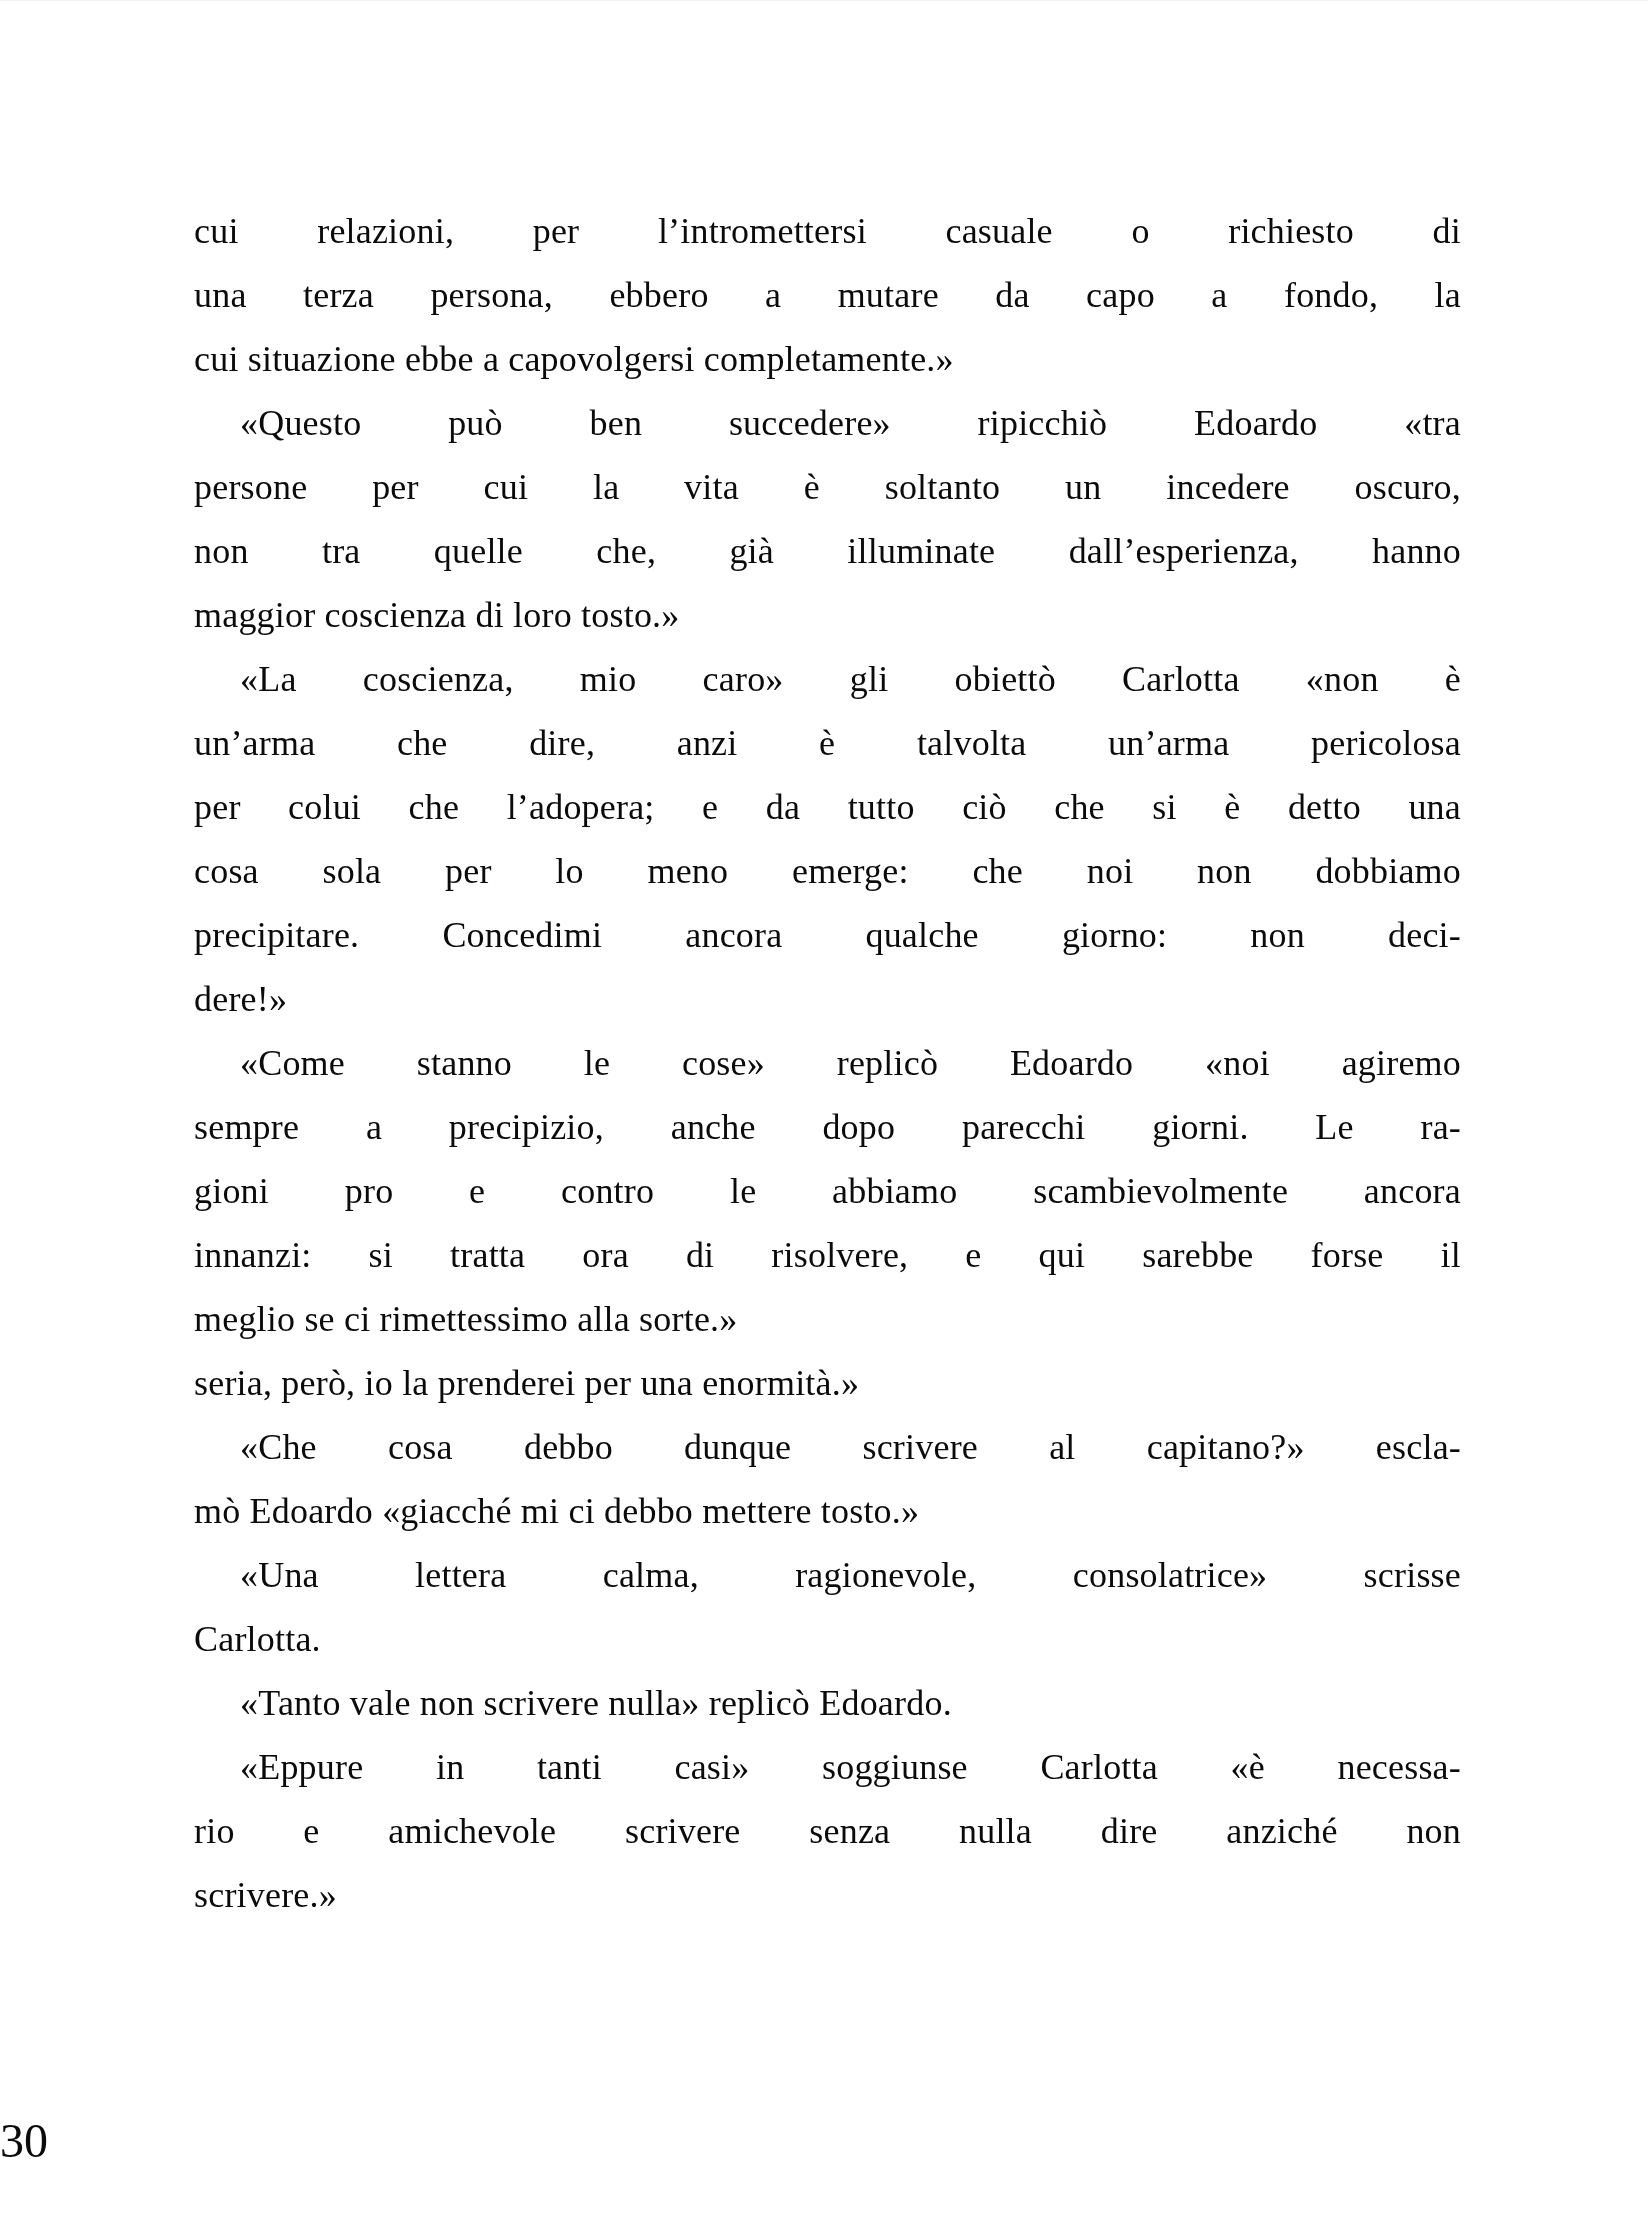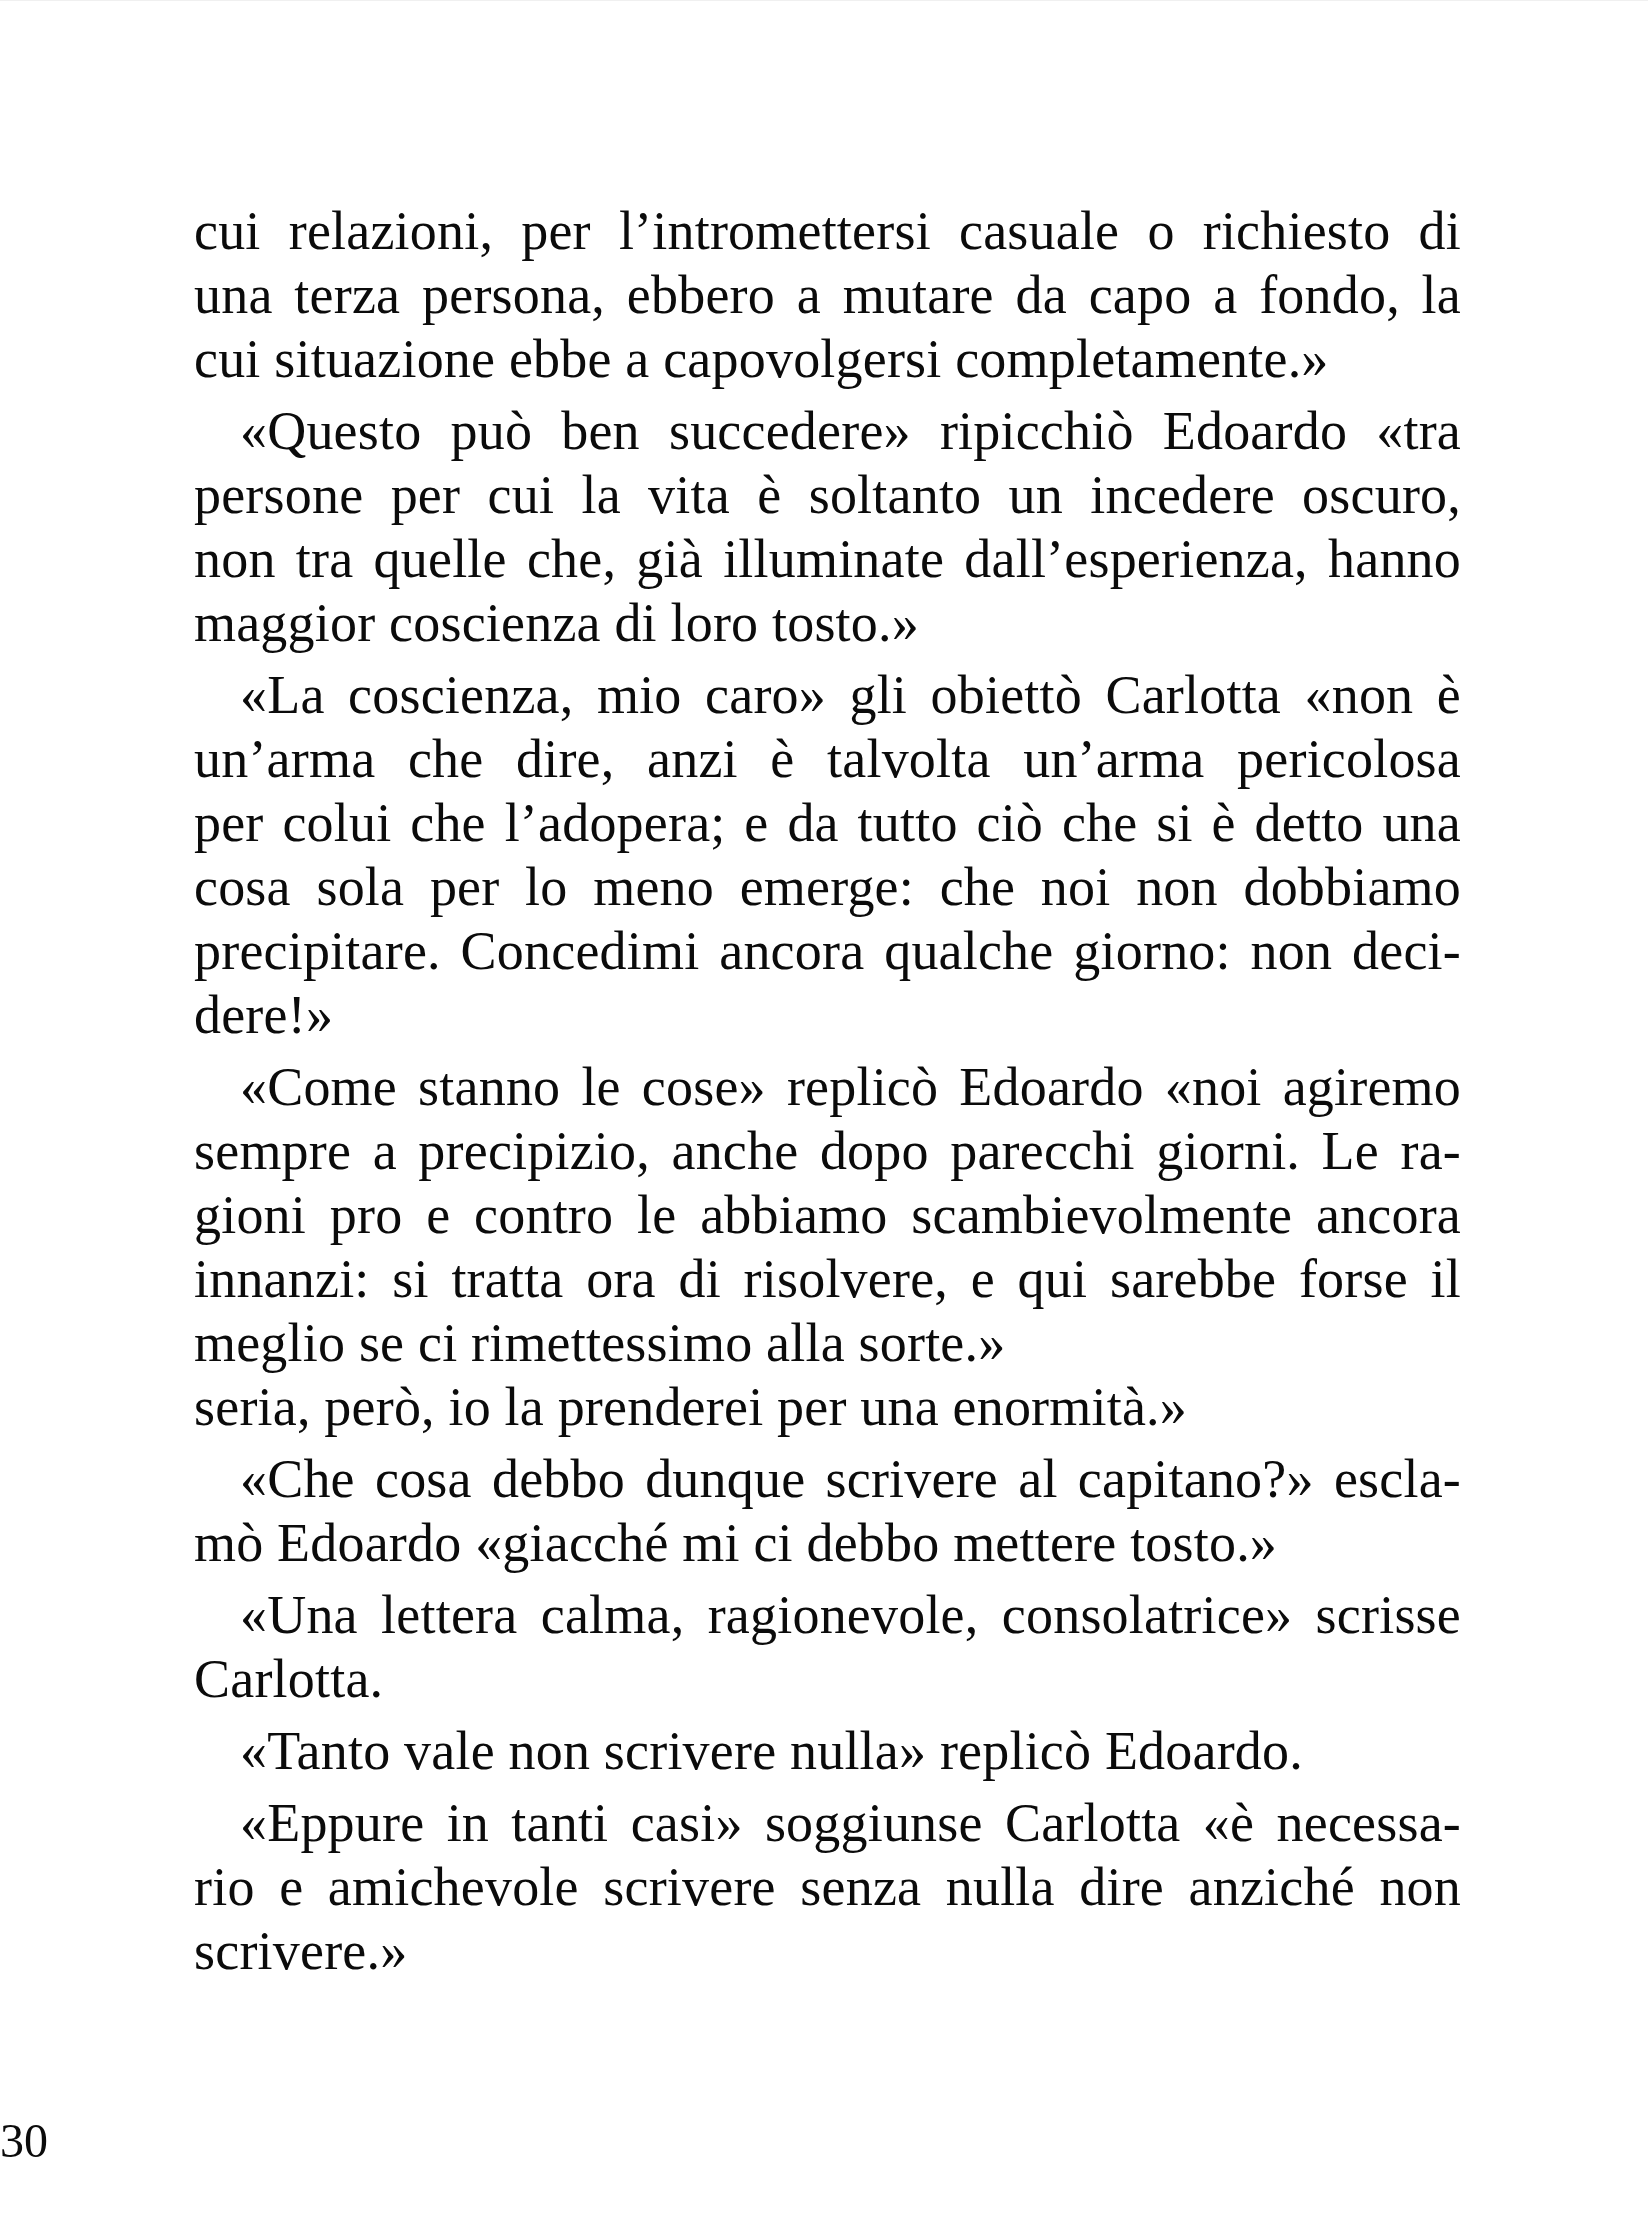--- a/index.html
+++ b/index.html
@@ -14,35 +14,34 @@
     border-top: 1.7px solid #f0f0f0;
     box-sizing: border-box;
   }
   .text-block {
     position: absolute;
     left: 194px;
     top: 198px;
     width: 1267px;
   }
   .line {
-    font-size: 54px;
+    font-size: 36px;
     line-height: 64px;
     white-space: normal;
     text-align: left;
     letter-spacing: 0.2px;
   }
   
   .line.j {
     text-align: justify;
     text-align-last: justify;
   }
   .line.ind {
     padding-left: 46px;
     box-sizing: border-box;
-    margin-top: 8px;
   }
   .page-number {
     position: absolute;
     top: 2114px;
     left: 0;
     width: 100%;
     text-align: left;
     font-size: 48px;
     line-height: 52px;
     color: #0b0b0b;

